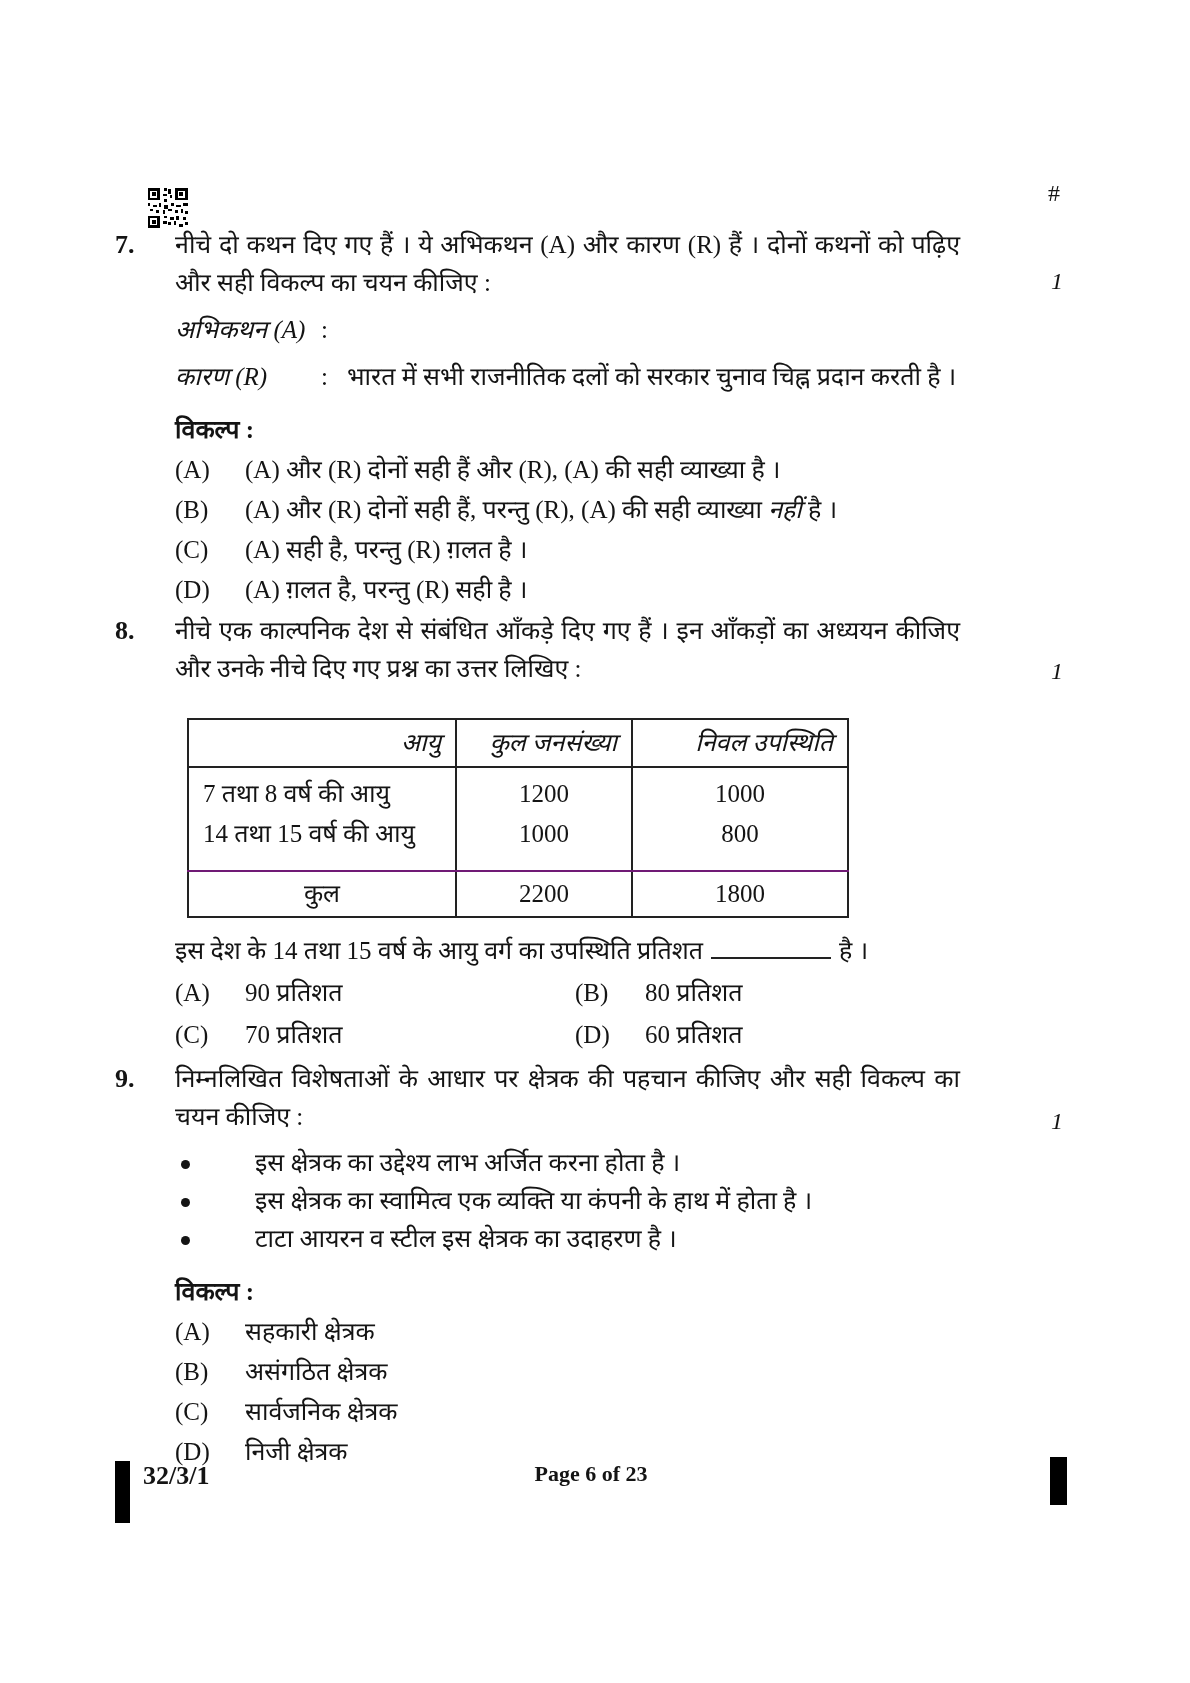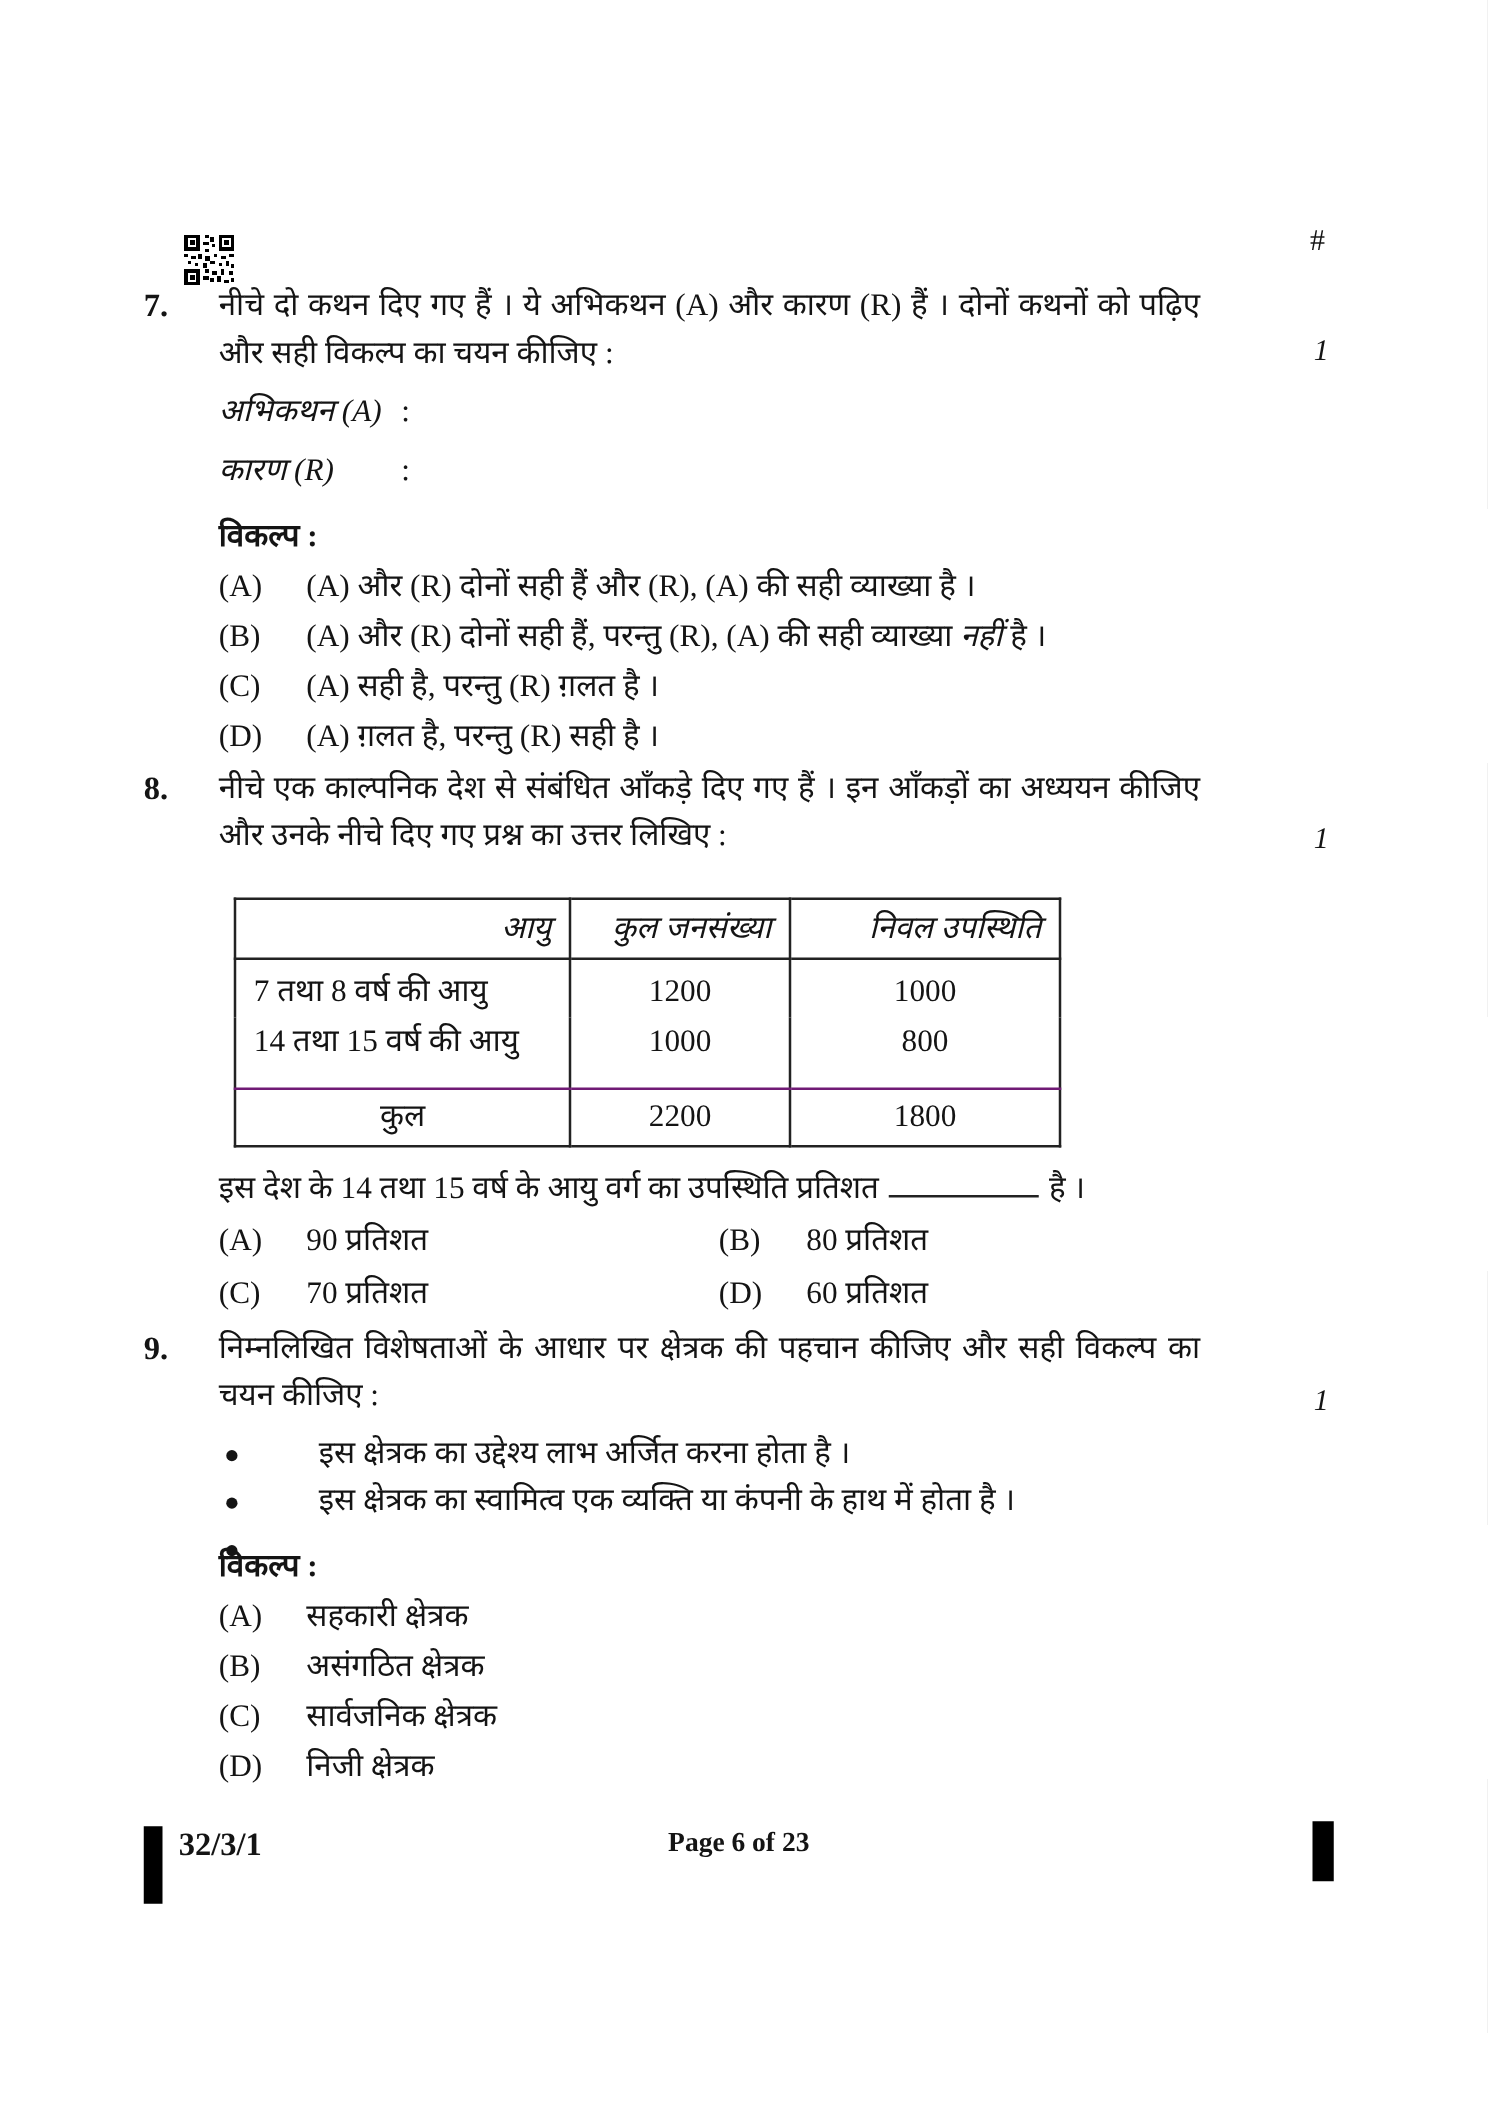--- a/index.html
+++ b/index.html
@@ -121,20 +121,21 @@
     <div class="marks">1</div>
     <div class="qbody">
       <div>नीचे दो कथन दिए गए हैं । ये अभिकथन (A) और कारण (R) हैं । दोनों कथनों को पढ़िए और सही विकल्प का चयन कीजिए :</div>
       <div class="ar-row">
         <span class="ar-label">अभिकथन (A)</span>
         <span class="ar-colon">:</span>
       </div>
       <div class="ar-row">
         <span class="ar-label">कारण (R)</span>
         <span class="ar-colon">:</span>
+        <span class="ar-text">भारत में सभी राजनीतिक दलों को सरकार चुनाव चिह्न प्रदान करती है ।</span>
       </div>
       <div class="opts-heading">विकल्प :</div>
       <div class="opt-row">
         <span class="opt-label">(A)</span>
         <span class="opt-text">(A) और (R) दोनों सही हैं और (R), (A) की सही व्याख्या है ।</span>
       </div>
       <div class="opt-row">
         <span class="opt-label">(B)</span>
         <span class="opt-text"><span>(A) और (R) दोनों सही हैं, परन्तु (R), (A) की सही व्याख्या </span><span class="bi">नहीं</span><span> है ।</span></span>
       </div>
@@ -215,20 +216,21 @@
       <div class="bullet-row" style="margin-top:8px;">
         <span class="bullet-mark"></span>
         <span class="bullet-text">इस क्षेत्रक का उद्देश्य लाभ अर्जित करना होता है ।</span>
       </div>
       <div class="bullet-row">
         <span class="bullet-mark"></span>
         <span class="bullet-text">इस क्षेत्रक का स्वामित्व एक व्यक्ति या कंपनी के हाथ में होता है ।</span>
       </div>
       <div class="bullet-row">
         <span class="bullet-mark"></span>
+        <span class="bullet-text">टाटा आयरन व स्टील इस क्षेत्रक का उदाहरण है ।</span>
       </div>
       <div class="opts-heading">विकल्प :</div>
       <div class="opt-row">
         <span class="opt-label">(A)</span>
         <span class="opt-text">सहकारी क्षेत्रक</span>
       </div>
       <div class="opt-row">
         <span class="opt-label">(B)</span>
         <span class="opt-text">असंगठित क्षेत्रक</span>
       </div>

